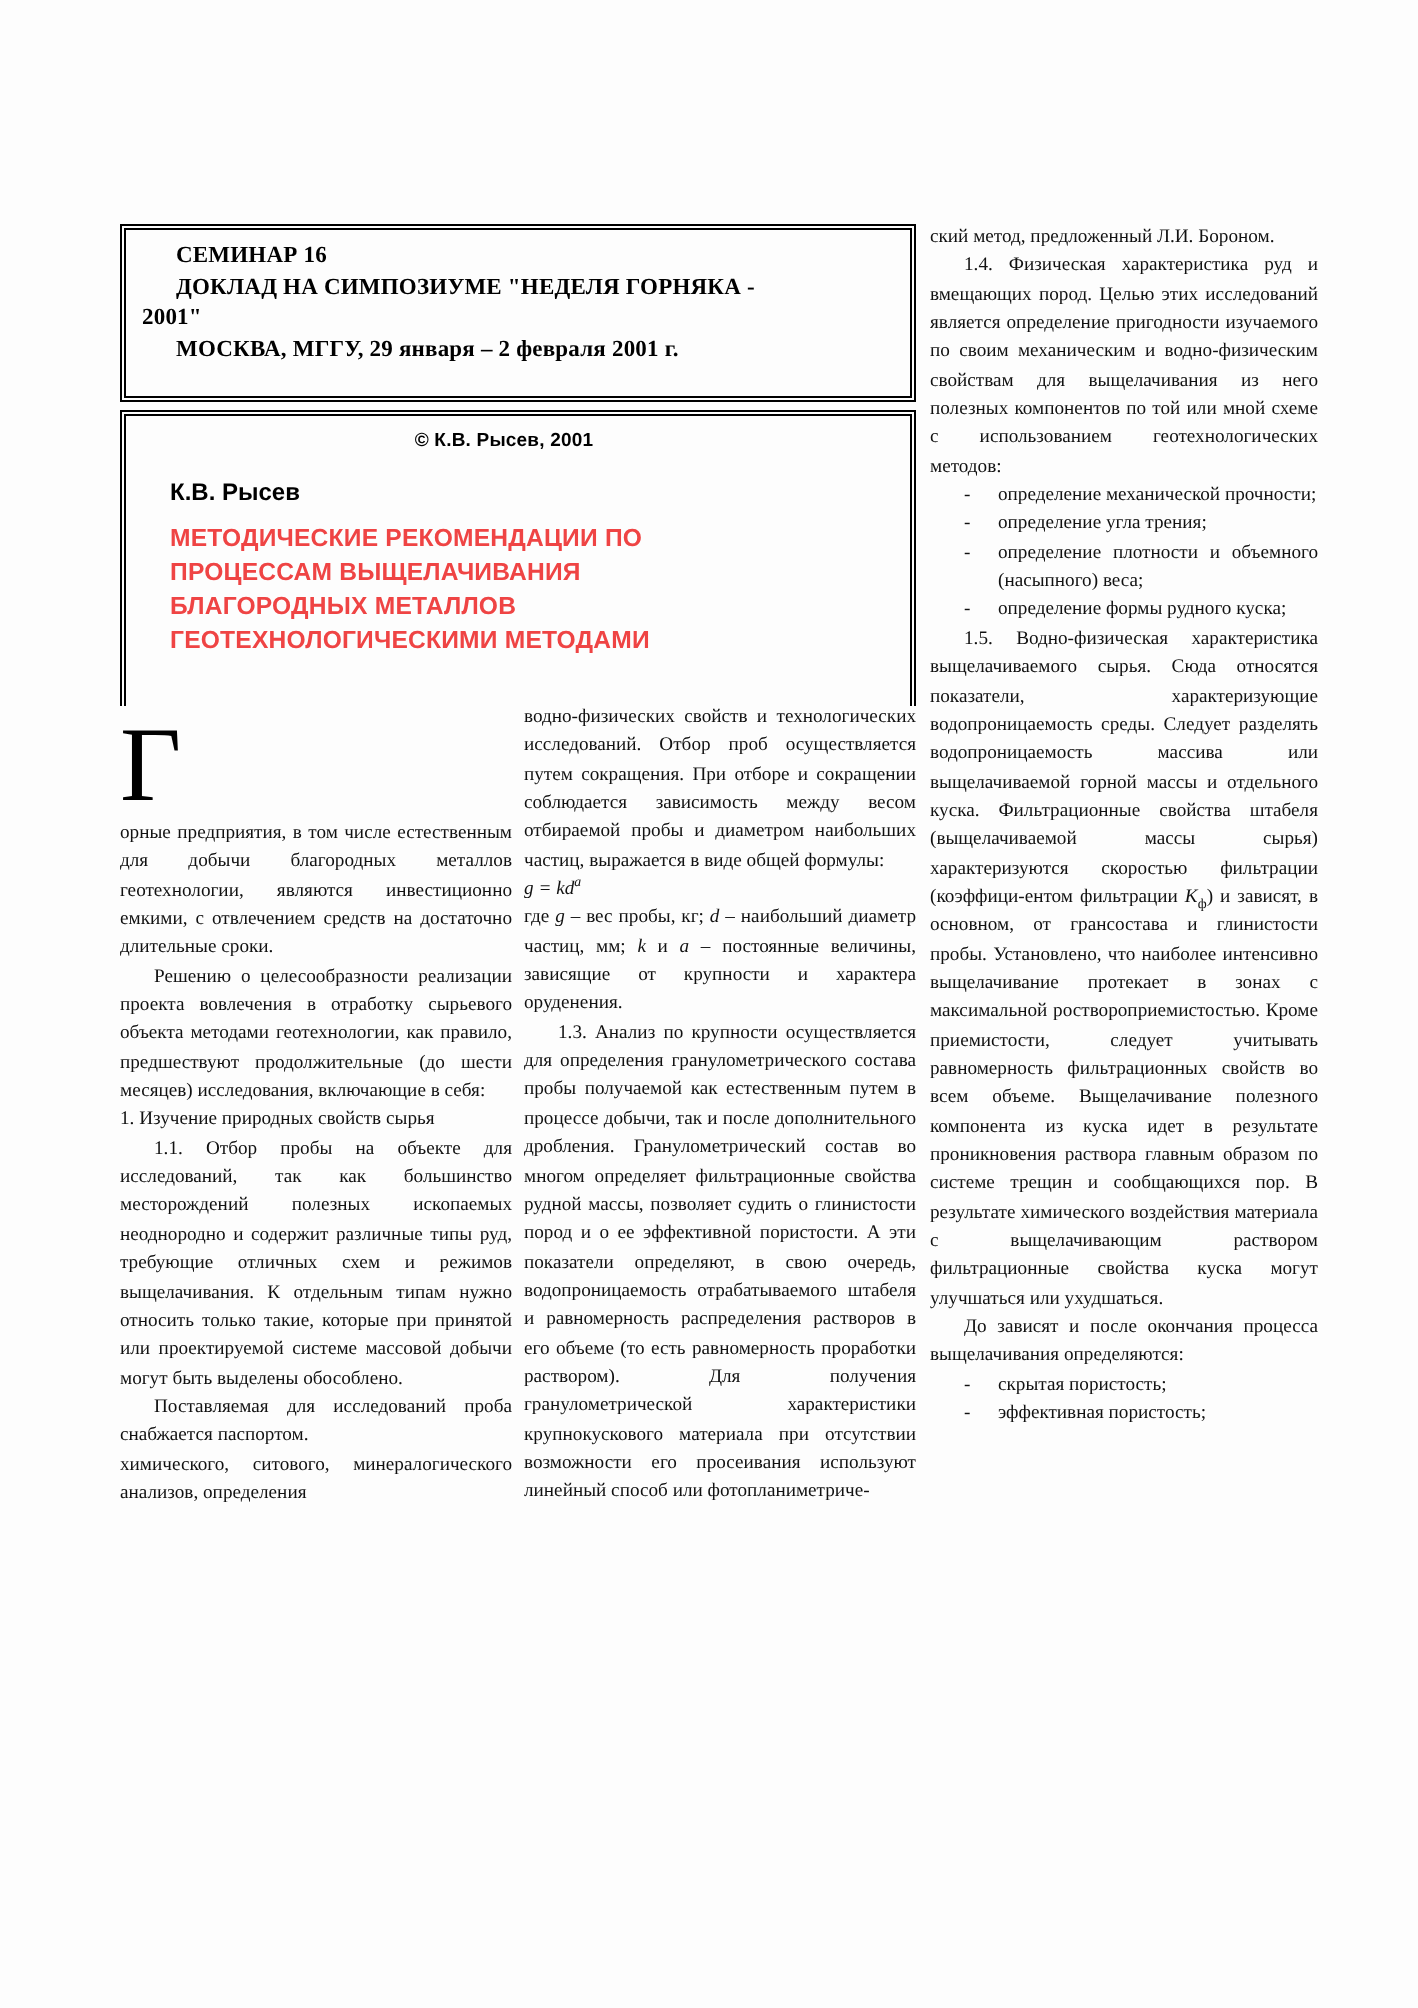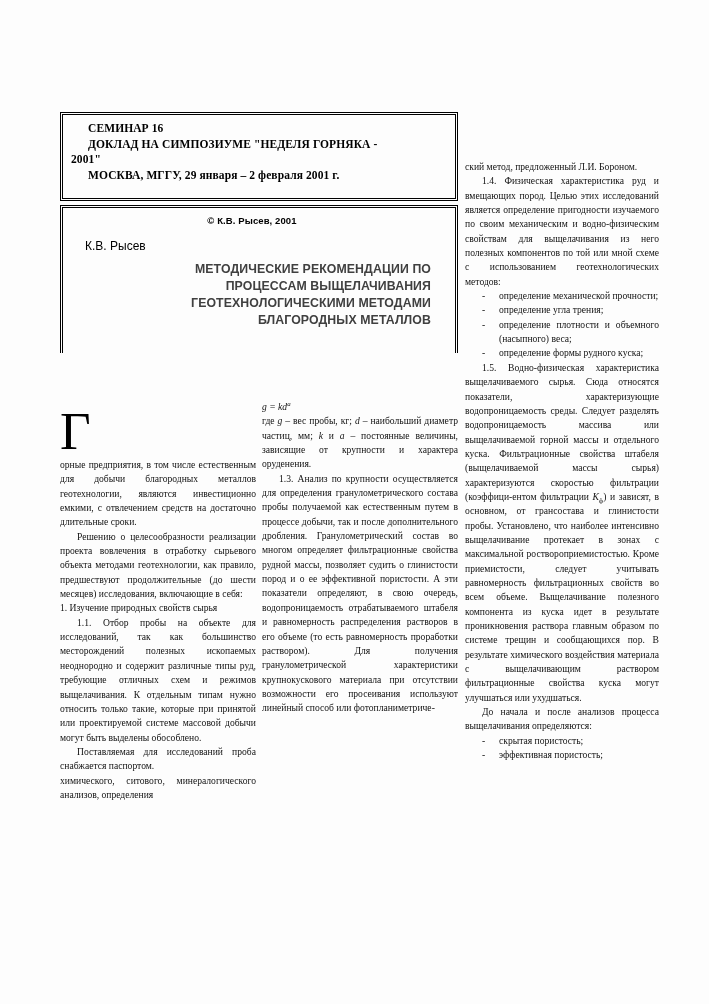--- a/index.html
+++ b/index.html
@@ -68,45 +68,43 @@
   }
   .udk {
     font-family: "Liberation Sans", "DejaVu Sans", sans-serif;
     font-size: 9.5px;
     color: #000;
     margin-left: 12px;
     margin-bottom: 9px;
   }
   .author {
     font-family: "Liberation Sans", "DejaVu Sans", sans-serif;
-    font-weight: normal;
+    font-weight: bold;
     font-size: 12px;
     color: #000;
     margin-left: 12px;
     margin-bottom: 8px;
   }
   .doc-title {
     font-family: "Liberation Sans", "DejaVu Sans", sans-serif;
     font-weight: bold;
     font-size: 12.3px;
     line-height: 17px;
-    color: #404040;
+    color: #ef4444;
     margin-left: 12px;
     letter-spacing: 0.1px;
-    text-align: right;
   }
 
   
   .col {
     position: absolute;
     font-size: 9.6px;
     line-height: 14.35px;
     text-align: justify;
     color: #111;
-    margin-top: 48px;
   }
   .col p {
     margin: 0;
     text-indent: 17px;
   }
   .col p.noindent { text-indent: 0; }
   .col p.formula {
     text-indent: 0;
     font-style: italic;
   }
@@ -157,38 +155,39 @@
     <div class="seminar-line">2001"</div>
     <div class="seminar-line indent">МОСКВА, МГГУ, 29 января – 2 февраля 2001 г.</div>
   </div>
 
   <div class="title-box">
     <div class="copyright">© К.В. Рысев, 2001</div>
     <div class="author">К.В. Рысев</div>
     <div class="doc-title">
       <div>МЕТОДИЧЕСКИЕ РЕКОМЕНДАЦИИ ПО</div>
       <div>ПРОЦЕССАМ ВЫЩЕЛАЧИВАНИЯ</div>
+      <div>БЛАГОРОДНЫХ МЕТАЛЛОВ</div>
       <div>ГЕОТЕХНОЛОГИЧЕСКИМИ МЕТОДАМИ</div>
-      <div>БЛАГОРОДНЫХ МЕТАЛЛОВ</div>
     </div>
   </div>
 
   <div class="col" id="col-left">
     <div class="dropcap-holder">
       <span class="dropcap">Г</span>
     </div>
     <p class="noindent">орные предприятия, в том числе естественным для добычи благородных металлов геотехнологии, являются инвестиционно емкими, с отвлечением средств на достаточно длительные сроки.</p>
     <p>Решению о целесообразности реализации проекта вовлечения в отработку сырьевого объекта методами геотехнологии, как правило, предшествуют продолжительные (до шести месяцев) исследования, включающие в себя:</p>
     <p class="noindent">1. Изучение природных свойств сырья</p>
     <p>1.1. Отбор пробы на объекте для исследований, так как большинство месторождений полезных ископаемых неоднородно и содержит различные типы руд, требующие отличных схем и режимов выщелачивания. К отдельным типам нужно относить только такие, которые при принятой или проектируемой системе массовой добычи могут быть выделены обособлено.</p>
     <p>Поставляемая для исследований проба снабжается паспортом.</p>
     <p class="noindent">химического, ситового, минералогического анализов, определения</p>
   </div>
 
   <div class="col" id="col-mid">
+    <p class="noindent">водно-физических свойств и технологических исследований. Отбор проб осуществляется путем сокращения. При отборе и сокращении соблюдается зависимость между весом отбираемой пробы и диаметром наибольших частиц, выражается в виде общей формулы:</p>
     <p class="formula"><span>g</span><span> = </span><span>kd</span><sup class="exp">a</sup></p>
     <p class="noindent"><span>где </span><i class="var">g</i><span> – вес пробы, кг; </span><i class="var">d</i><span> – наибольший диаметр частиц, мм; </span><i class="var">k</i><span> и </span><i class="var">a</i><span> – постоянные величины, зависящие от крупности и характера оруденения.</span></p>
     <p>1.3. Анализ по крупности осуществляется для определения гранулометрического состава пробы получаемой как естественным путем в процессе добычи, так и после дополнительного дробления. Гранулометрический состав во многом определяет фильтрационные свойства рудной массы, позволяет судить о глинистости пород и о ее эффективной пористости. А эти показатели определяют, в свою очередь, водопроницаемость отрабатываемого штабеля и равномерность распределения растворов в его объеме (то есть равномерность проработки раствором). Для получения гранулометрической характеристики крупнокускового материала при отсутствии возможности его просеивания используют линейный способ или фотопланиметриче-</p>
   </div>
 
   <div class="col" id="col-right">
     <p class="noindent">ский метод, предложенный Л.И. Бороном.</p>
     <p>1.4. Физическая характеристика руд и вмещающих пород. Целью этих исследований является определение пригодности изучаемого по своим механическим и водно-физическим свойствам для выщелачивания из него полезных компонентов по той или мной схеме с использованием геотехнологических методов:</p>
 
     <div>
@@ -205,21 +204,21 @@
           <span class="litext">определение плотности и объемного (насыпного) веса;</span>
         </p>
       <p class="listitem">
           <span class="dash">-</span>
           <span class="litext">определение формы рудного куска;</span>
         </p>
     </div>
 
     <p><span>1.5. Водно-физическая характеристика выщелачиваемого сырья. Сюда относятся показатели, характеризующие водопроницаемость среды. Следует разделять водопроницаемость массива или выщелачиваемой горной массы и отдельного куска. Фильтрационные свойства штабеля (выщелачиваемой массы сырья) характеризуются скоростью фильтрации (коэффици-ентом фильтрации </span><i class="var">K</i><sub class="sub">ф</sub><span>) и зависят, в основном, от грансостава и глинистости пробы. Установлено, что наиболее интенсивно выщелачивание протекает в зонах с максимальной роствороприемистостью. Кроме приемистости, следует учитывать равномерность фильтрационных свойств во всем объеме. Выщелачивание полезного компонента из куска идет в результате проникновения раствора главным образом по системе трещин и сообщающихся пор. В результате химического воздействия материала с выщелачивающим раствором фильтрационные свойства куска могут улучшаться или ухудшаться.</span></p>
 
-    <p>До начала и после анализов процесса выщелачивания определяются:</p>
+    <p>До зависят и после окончания процесса выщелачивания определяются:</p>
 
     <div>
       <p class="listitem">
           <span class="dash">-</span>
           <span class="litext">скрытая пористость;</span>
         </p>
       <p class="listitem">
           <span class="dash">-</span>
           <span class="litext">эффективная пористость;</span>
         </p>

